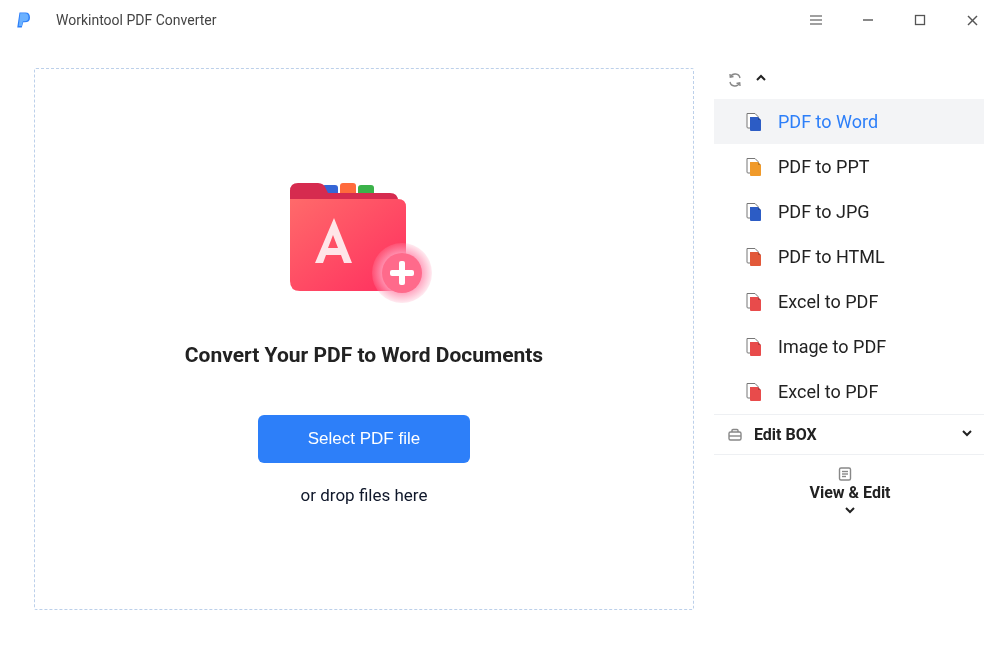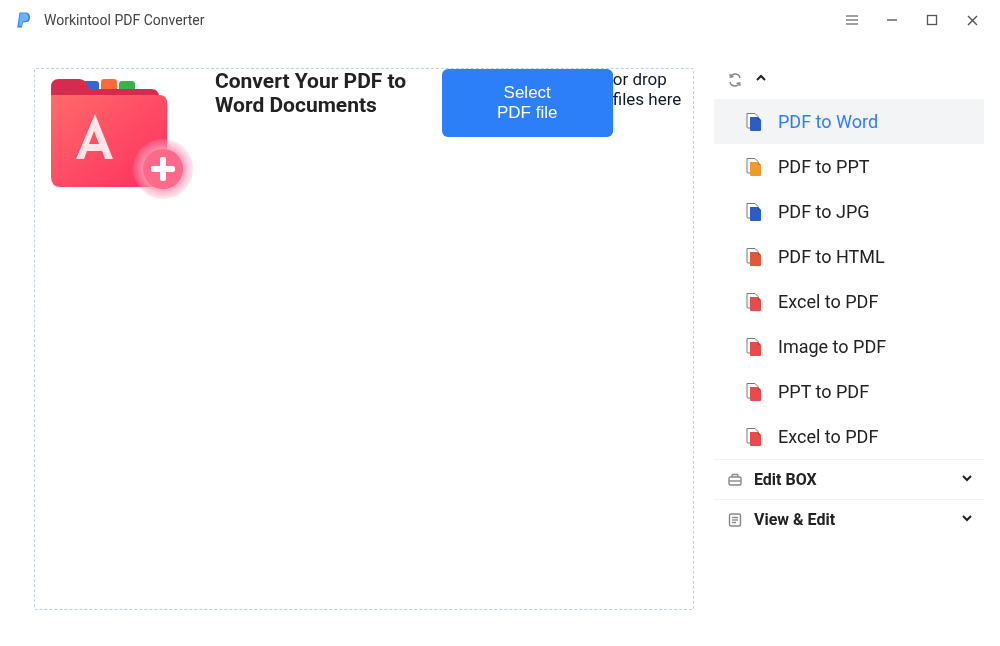--- a/index.html
+++ b/index.html
@@ -9,20 +9,21 @@
     width: 1000px;
     height: 646px;
     overflow: hidden;
     color: #222;
   }
   .titlebar {
     height: 40px;
     display: flex;
     align-items: center;
     padding: 0 8px;
+    gap: 12px;
   }
   .titlebar .logo {
     width: 20px; height: 20px; margin-left: 6px; margin-right: 10px;
     display: flex; align-items: center; justify-content: center;
   }
   .titlebar .title {
     font-size: 14px; color: #444;
   }
   .titlebar .spacer { flex: 1; }
   .winbtn {
@@ -36,22 +37,22 @@
   }
   .left {
     flex: 1;
     padding: 28px 20px 20px 34px;
   }
   .dropzone {
     border: 1px dashed #bcd0ea;
     border-radius: 2px;
     height: 542px;
     display: flex;
-    flex-direction: row;
-    align-items: flex-start;
+    flex-direction: column;
+    align-items: center;
     justify-content: center;
   }
   .folder-wrap {
     width: 180px; height: 150px;
     position: relative;
     margin-bottom: 30px;
     margin-top: -10px;
   }
   .heading {
     font-size: 21px;
@@ -105,21 +106,21 @@
     background: #f3f4f6;
     color: #2d7ff9;
   }
   .menu-item .mi-icon {
     width: 20px; height: 20px; margin-right: 14px;
     position: relative;
   }
   .file-icon {
     position:absolute; inset:0;
   }
-  .section-header:last-of-type { border-bottom: none; }
+  .section-header:last-of-type { border-bottom: none; flex-direction: column; }
 </style>
 </head>
 <body>
 
 <div class="titlebar">
   <span class="logo">
     <svg width="18" height="18" viewBox="0 0 24 24">
         <path d="M6 2 L14 2 Q20 2 20 9 Q20 15 13 15 L11 15 L9 22 L3 22 Z" fill="#2d7ff9"></path>
         <path d="M7 3 L13 3 Q18 3 18 8.5 Q18 13.5 12.5 13.5 L10.5 13.5 L9 20 L5 20 Z" fill="#6bb1ff"></path>
       </svg>
@@ -270,30 +271,20 @@
     <span>Image to PDF</span>
   </div>
         <div class="menu-item">
     <span class="mi-icon">
             <svg class="file-icon" width="20" height="20" viewBox="0 0 20 20">
     <path d="M3 1.5 L11 1.5 L14 4.5 L14 15 Q14 16 13 16 L4 16 Q3 16 3 15 Z" fill="#fff" stroke="#777" stroke-width="1"></path>
     <path d="M6 5 L14 5 L17 8 L17 18 Q17 19 16 19 L7 19 Q6 19 6 18 Z" fill="#e84b4b"></path>
     <path d="M14 5 L14 8 L17 8 Z" fill="rgba(0,0,0,0.22)"></path>
   </svg>
           </span>
-    <span>PPT to PDF</span>
-  </div>
-        <div class="menu-item">
-    <span class="mi-icon">
-            <svg class="file-icon" width="20" height="20" viewBox="0 0 20 20">
-    <path d="M3 1.5 L11 1.5 L14 4.5 L14 15 Q14 16 13 16 L4 16 Q3 16 3 15 Z" fill="#fff" stroke="#777" stroke-width="1"></path>
-    <path d="M6 5 L14 5 L17 8 L17 18 Q17 19 16 19 L7 19 Q6 19 6 18 Z" fill="#e84b4b"></path>
-    <path d="M14 5 L14 8 L17 8 Z" fill="rgba(0,0,0,0.22)"></path>
-  </svg>
-          </span>
     <span>Excel to PDF</span>
   </div>
       </div>
 
     <div class="section-header">
       <span class="sh-icon">
         <svg width="16" height="16" viewBox="0 0 16 16" fill="none" stroke="#888" stroke-width="1.4">
             <rect x="2" y="5" width="12" height="8" rx="1.5"></rect>
             <path d="M5 5 V3.5 Q5 2.5 6 2.5 L10 2.5 Q11 2.5 11 3.5 V5"></path>
             <line x1="2" y1="9" x2="14" y2="9"></line>

